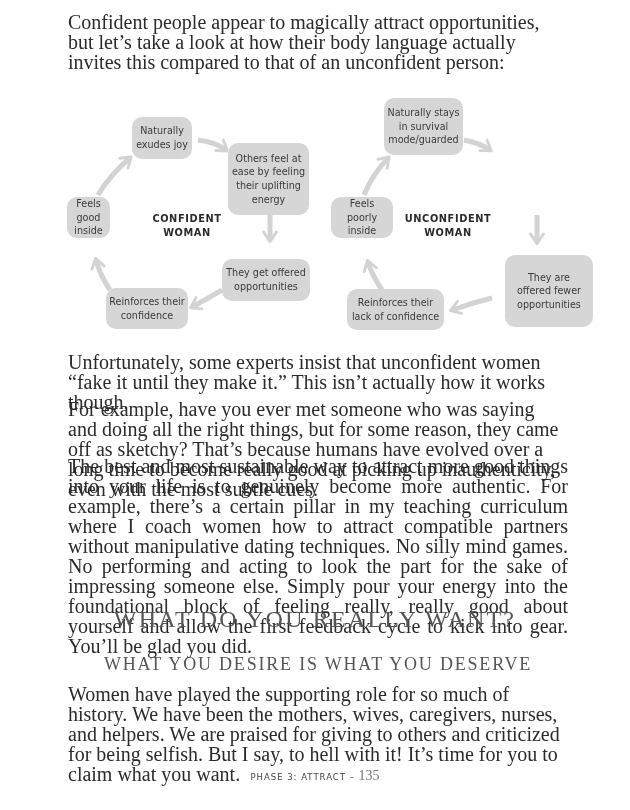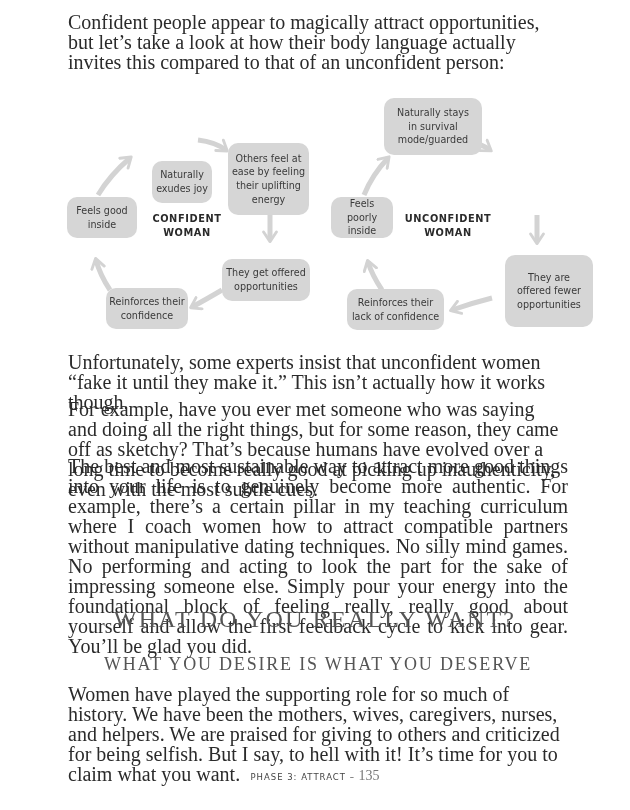--- a/index.html
+++ b/index.html
@@ -65,36 +65,36 @@
         <path d="M98,195 Q110,175 130,158"></path>
 
         <path d="M464,140 Q480,143 490,150"></path>
         <path d="M537,215 L537,242"></path>
         <path d="M492,298 Q472,303 452,310"></path>
         <path d="M382,290 Q372,275 368,262"></path>
         <path d="M364,195 Q372,175 388,158"></path>
       </g>
     </svg>
 
-    <div class="box" style="left:152px;top:117px;width:60px;height:42px;margin-top:44px;">Naturally
+    <div class="box" style="left:132px;top:117px;width:60px;height:42px;">Naturally
 exudes joy</div>
     <div class="box" style="left:228px;top:143px;width:81px;height:72px;">Others feel at
 ease by feeling
 their uplifting
 energy</div>
     <div class="box" style="left:222px;top:259px;width:88px;height:42px;">They get offered
 opportunities</div>
     <div class="box" style="left:106px;top:288px;width:82px;height:41px;">Reinforces their
 confidence</div>
-    <div class="box" style="left:67px;top:197px;width:70px;height:41px;">Feels good
+    <div class="box" style="left:67px;top:197px;width:43px;height:41px;">Feels good
 inside</div>
     <div class="center-label" style="left:145px;top:212px;width:84px;">CONFIDENT
 WOMAN</div>
 
-    <div class="box" style="left:384px;top:98px;width:98px;height:57px;">Naturally stays
+    <div class="box" style="left:384px;top:98px;width:79px;height:57px;">Naturally stays
 in survival
 mode/guarded</div>
     <div class="box" style="left:505px;top:255px;width:88px;height:72px;">They are
 offered fewer
 opportunities</div>
     <div class="box" style="left:347px;top:289px;width:97px;height:41px;">Reinforces their
 lack of confidence</div>
     <div class="box" style="left:331px;top:197px;width:62px;height:41px;">Feels poorly
 inside</div>
     <div class="center-label" style="left:400px;top:212px;width:96px;">UNCONFIDENT

